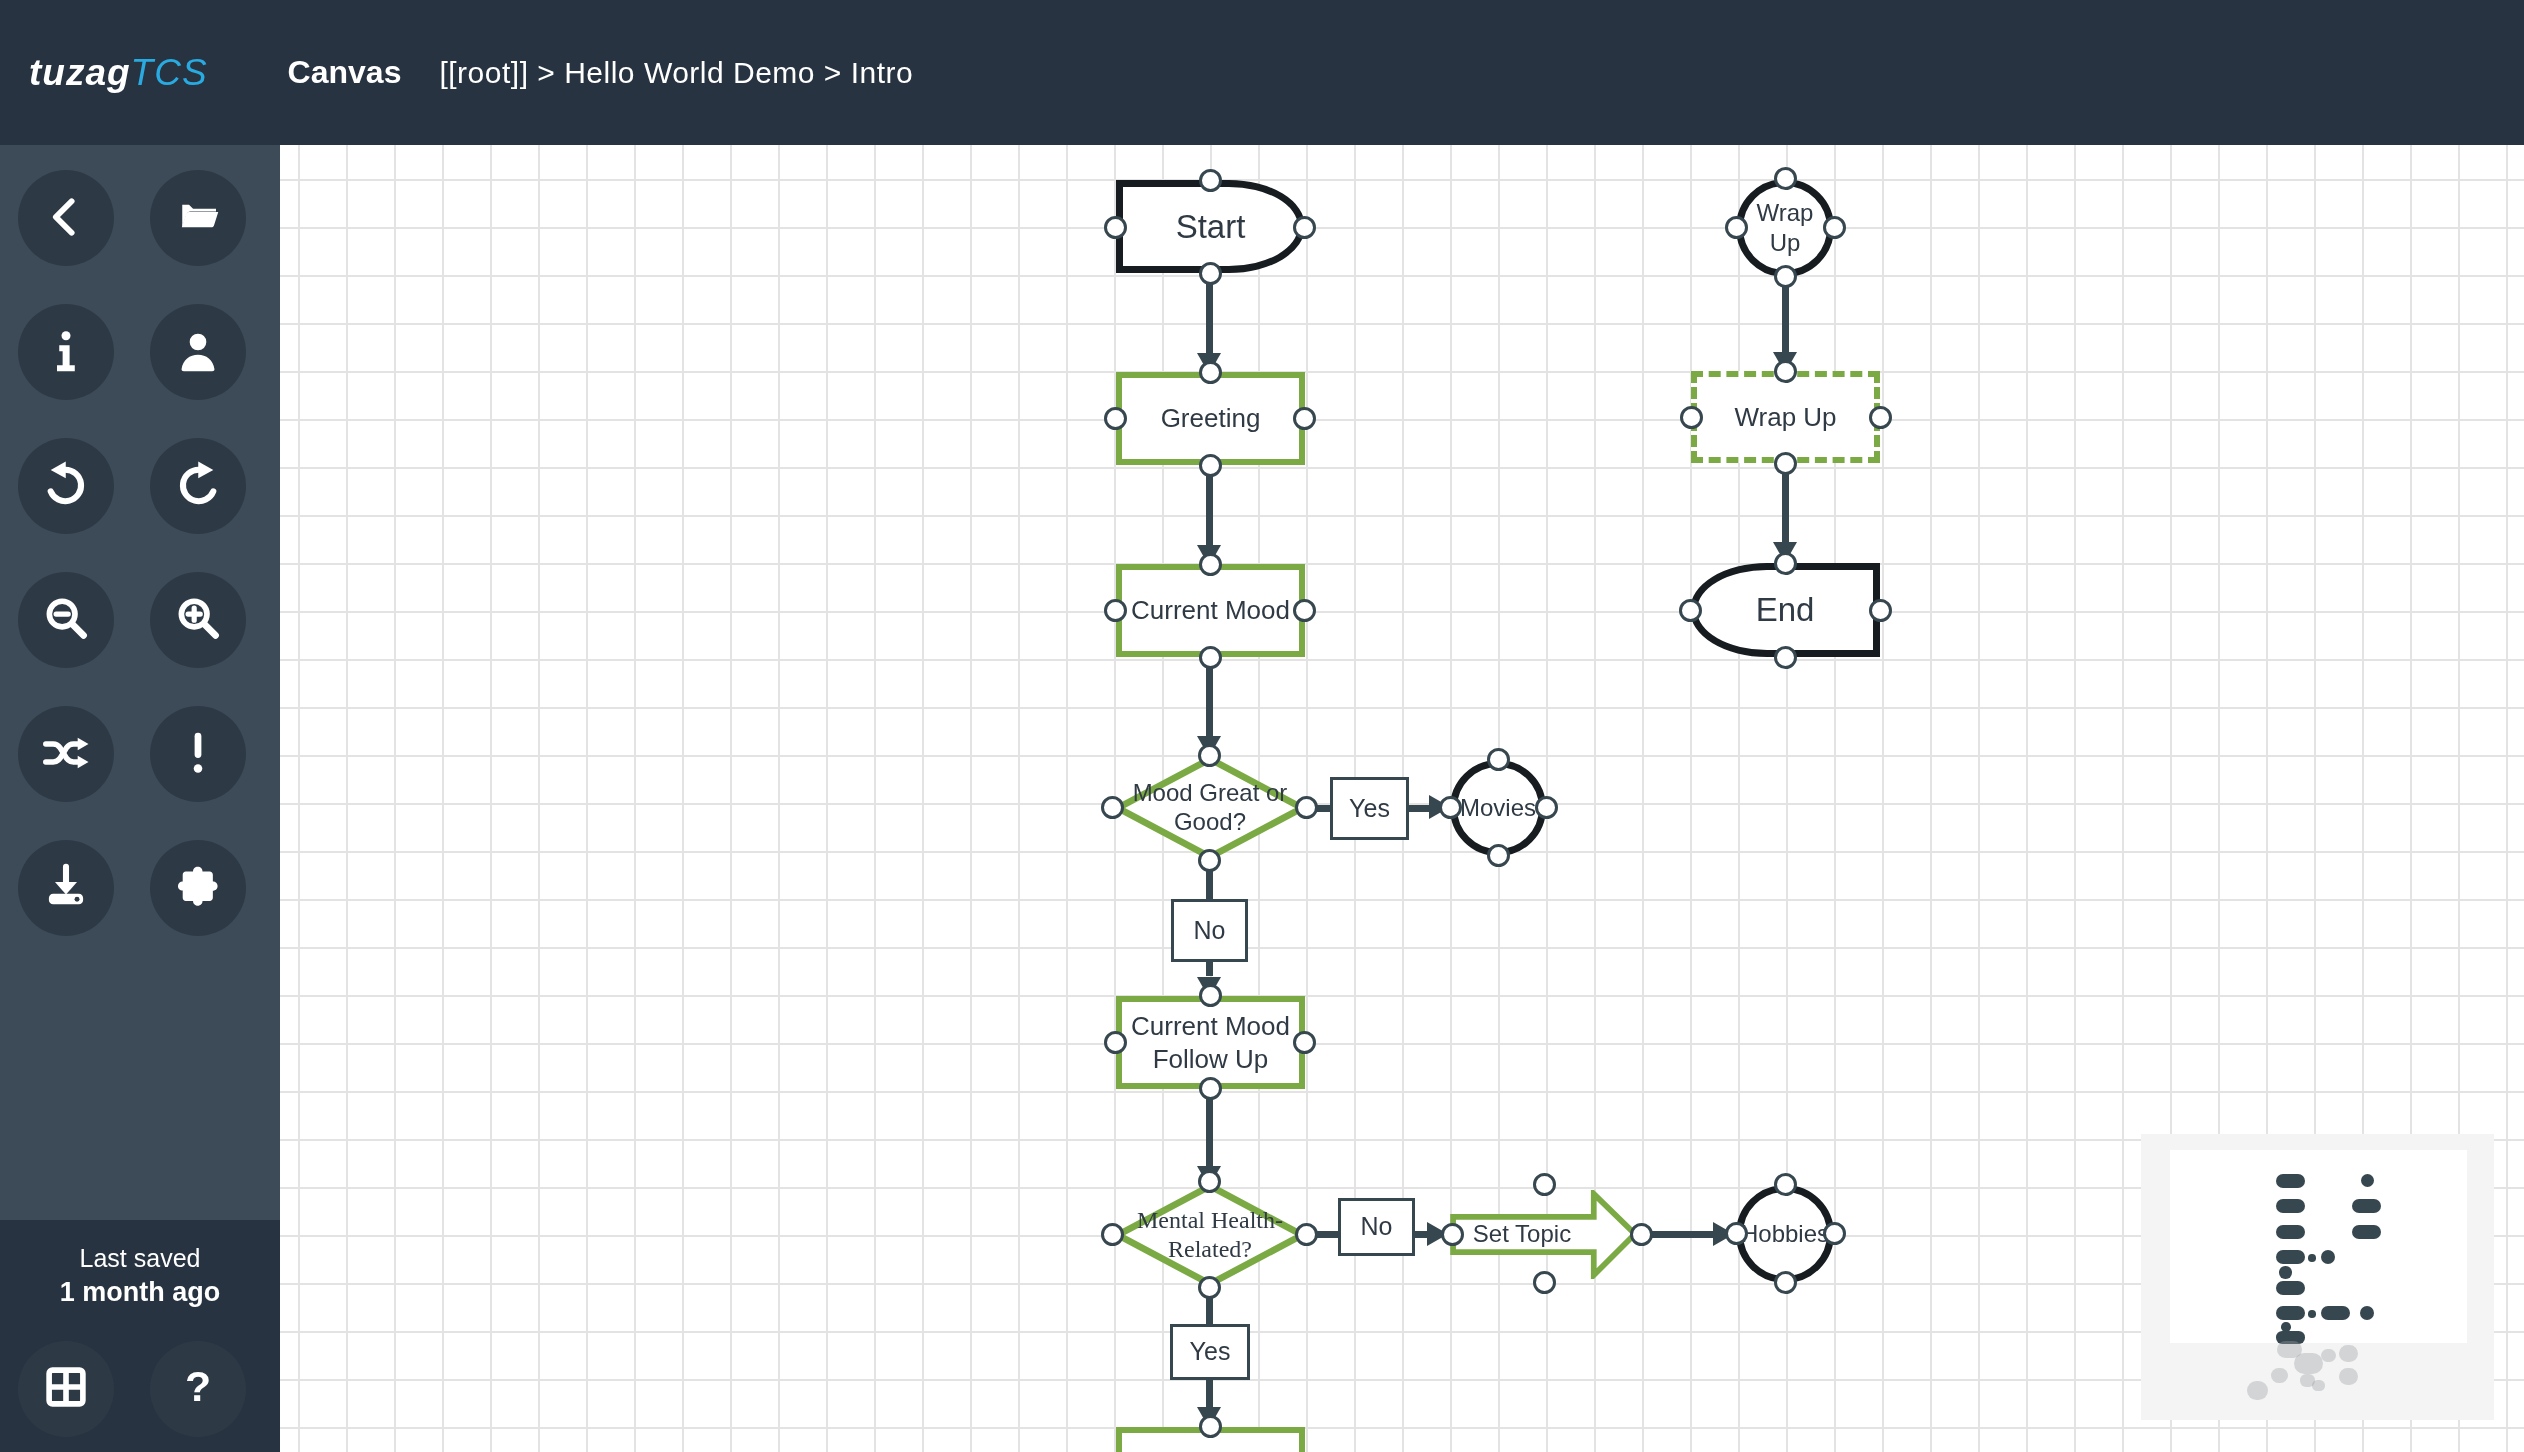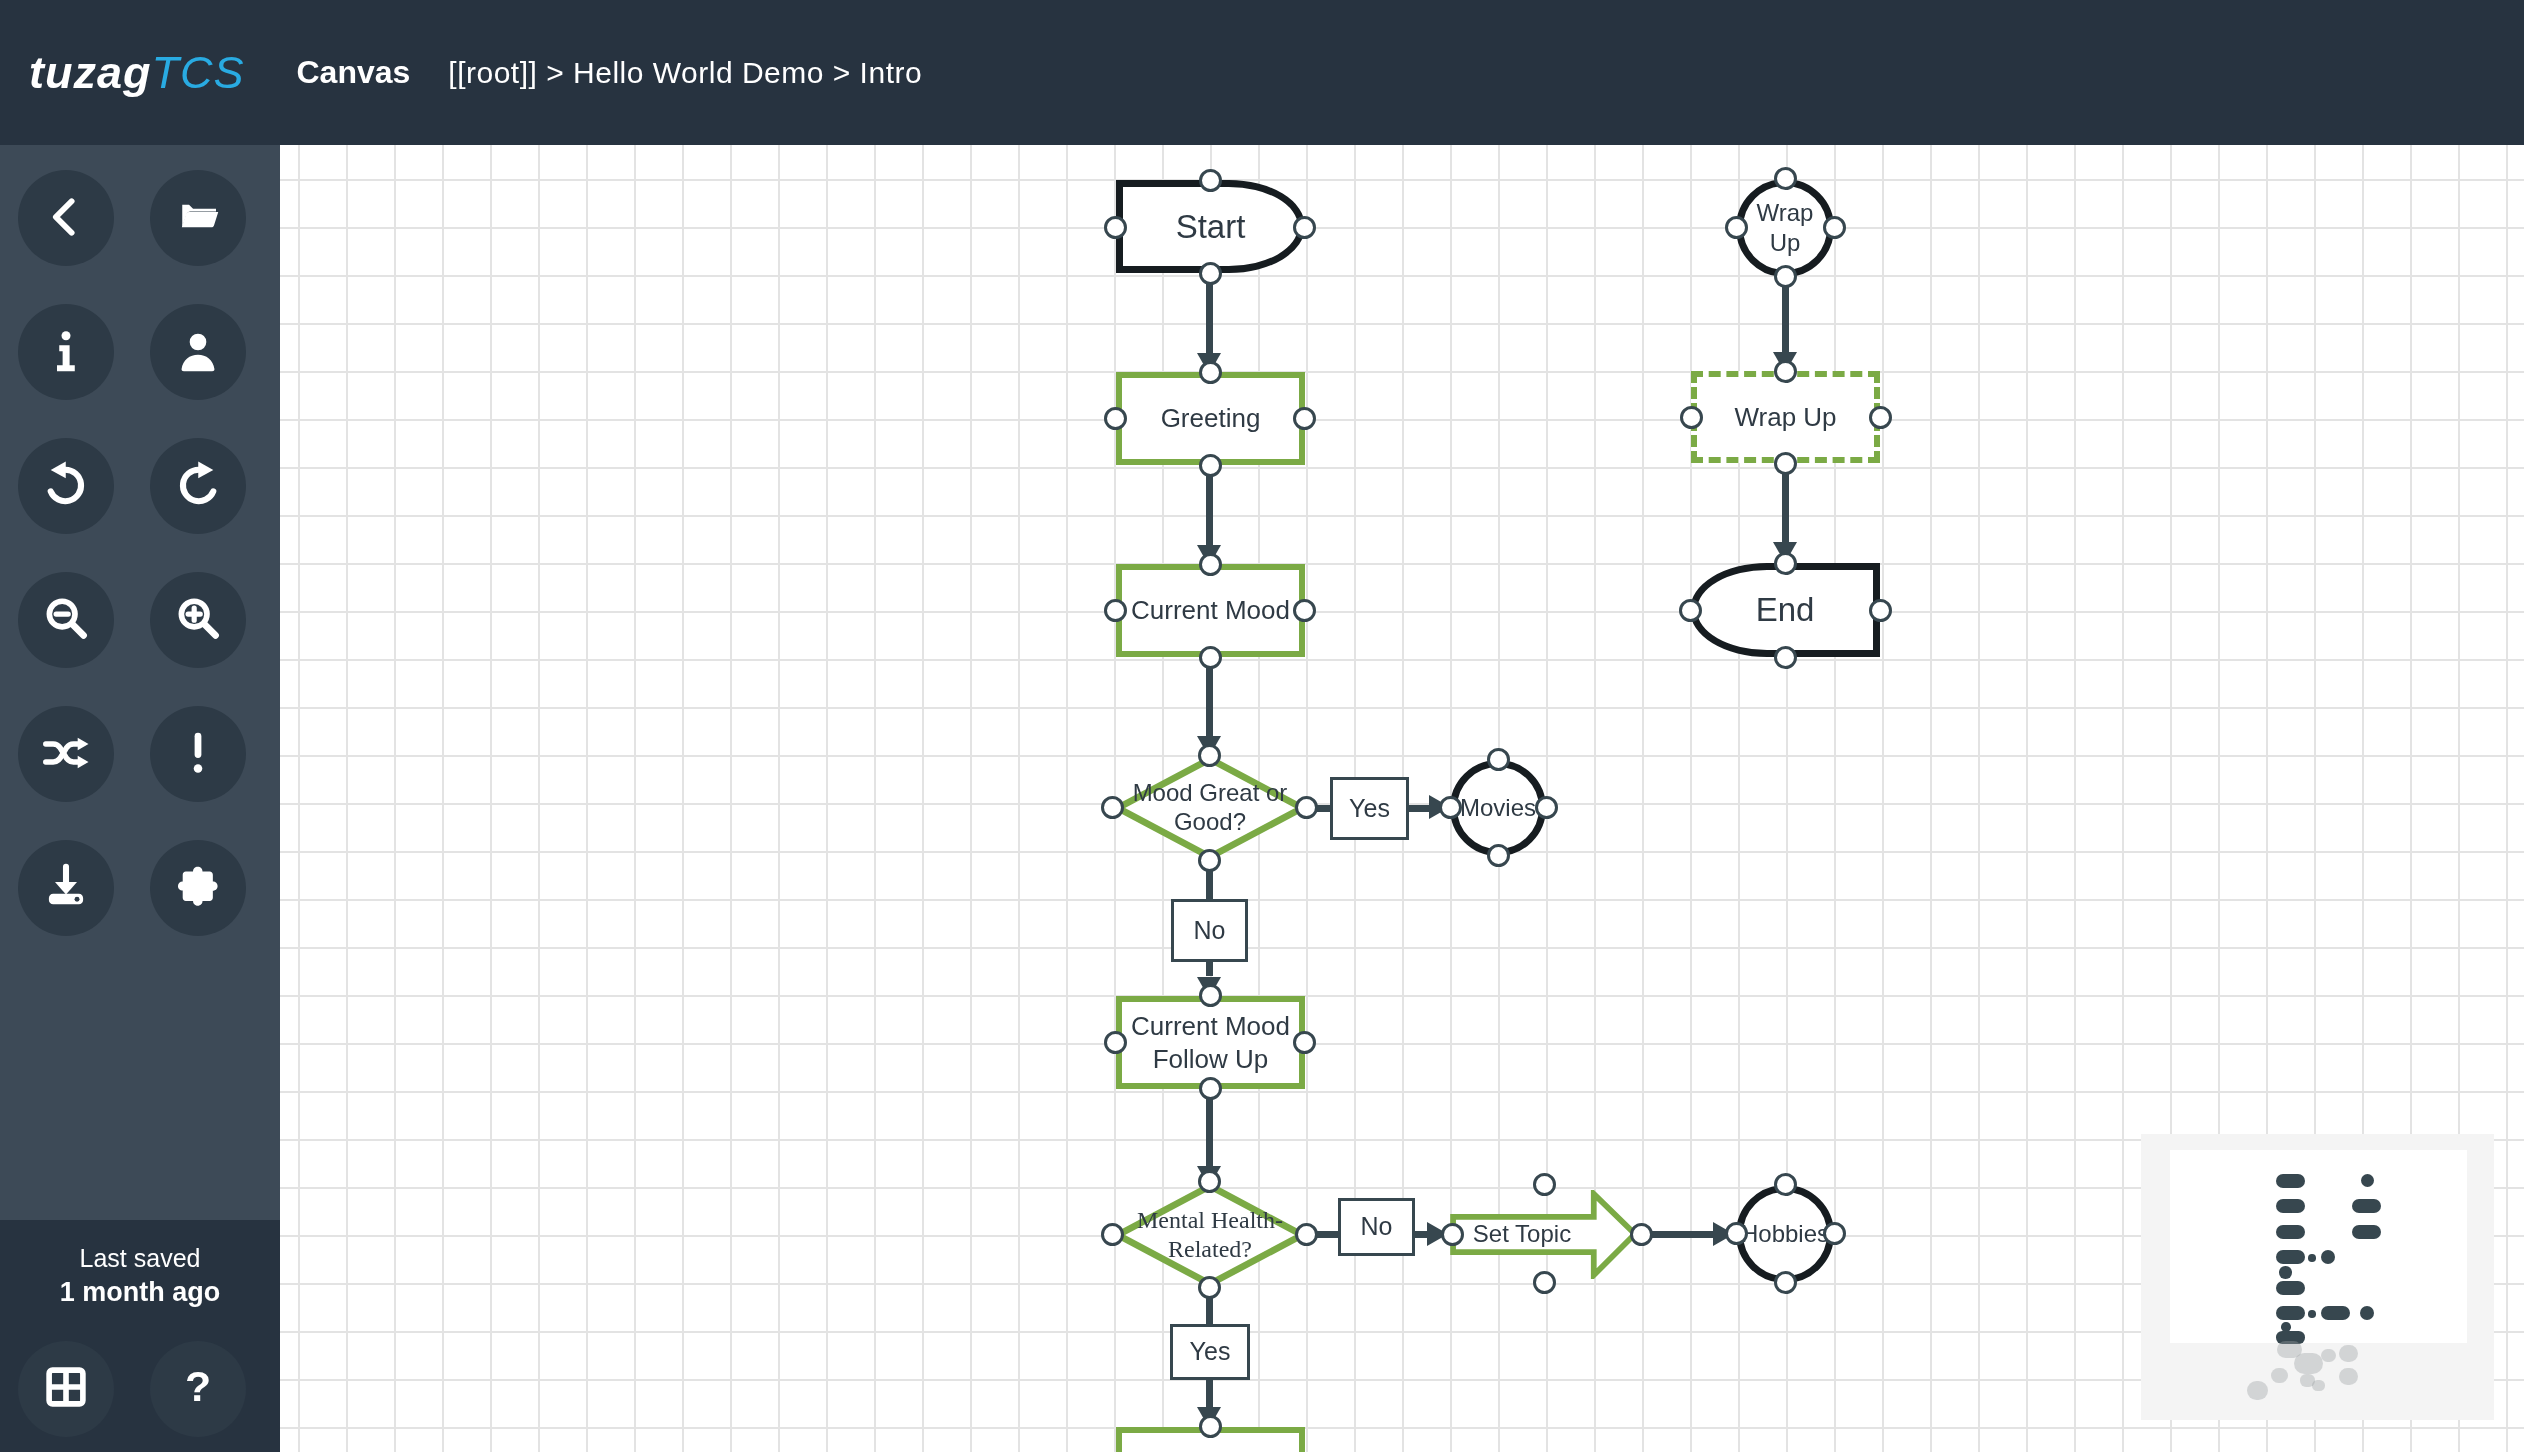--- a/index.html
+++ b/index.html
@@ -6,24 +6,24 @@
   html,body{margin:0;padding:0;}
   body{
     width:2525px;height:1452px;position:relative;overflow:hidden;
     font-family:"Liberation Sans",sans-serif;background:#fff;
   }
   
   .header{
     position:absolute;left:0;top:0;width:2525px;height:145px;
     background:#273340;display:flex;align-items:center;z-index:10;
   }
-  .logo{margin-left:29px;font-size:45px;font-style:italic;font-weight:bold;letter-spacing:1px;display:flex;align-items:baseline;}
+  .logo{margin-left:29px;font-size:37px;font-style:italic;font-weight:bold;letter-spacing:1px;display:flex;align-items:baseline;}
   .logo .tuzag{color:#ffffff;}
   .logo .tcs{color:#29abe2;font-weight:300;}
-  .page-title{color:#fff;font-size:32px;font-weight:bold;margin-left:52px;}
+  .page-title{color:#fff;font-size:32px;font-weight:bold;margin-left:80px;}
   .breadcrumb{color:#fff;font-size:30px;margin-left:38px;letter-spacing:0.5px;}
   
   .sidebar{
     position:absolute;left:0;top:145px;width:280px;height:1075px;
     background:#3d4a57;z-index:9;
   }
   .tool-grid{
     display:grid;grid-template-columns:96px 96px;column-gap:36px;row-gap:38px;
     padding:25px 0 0 18px;
   }

